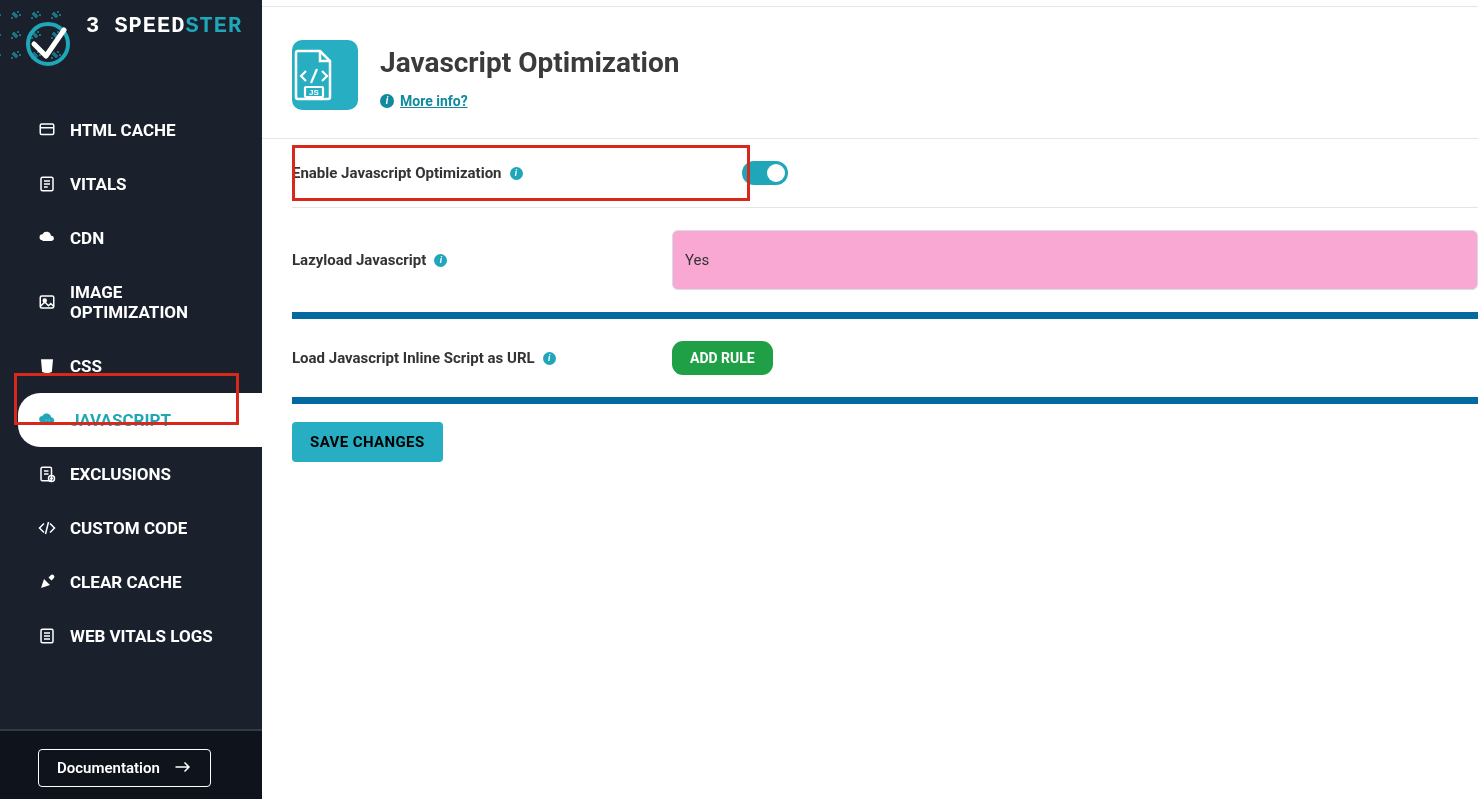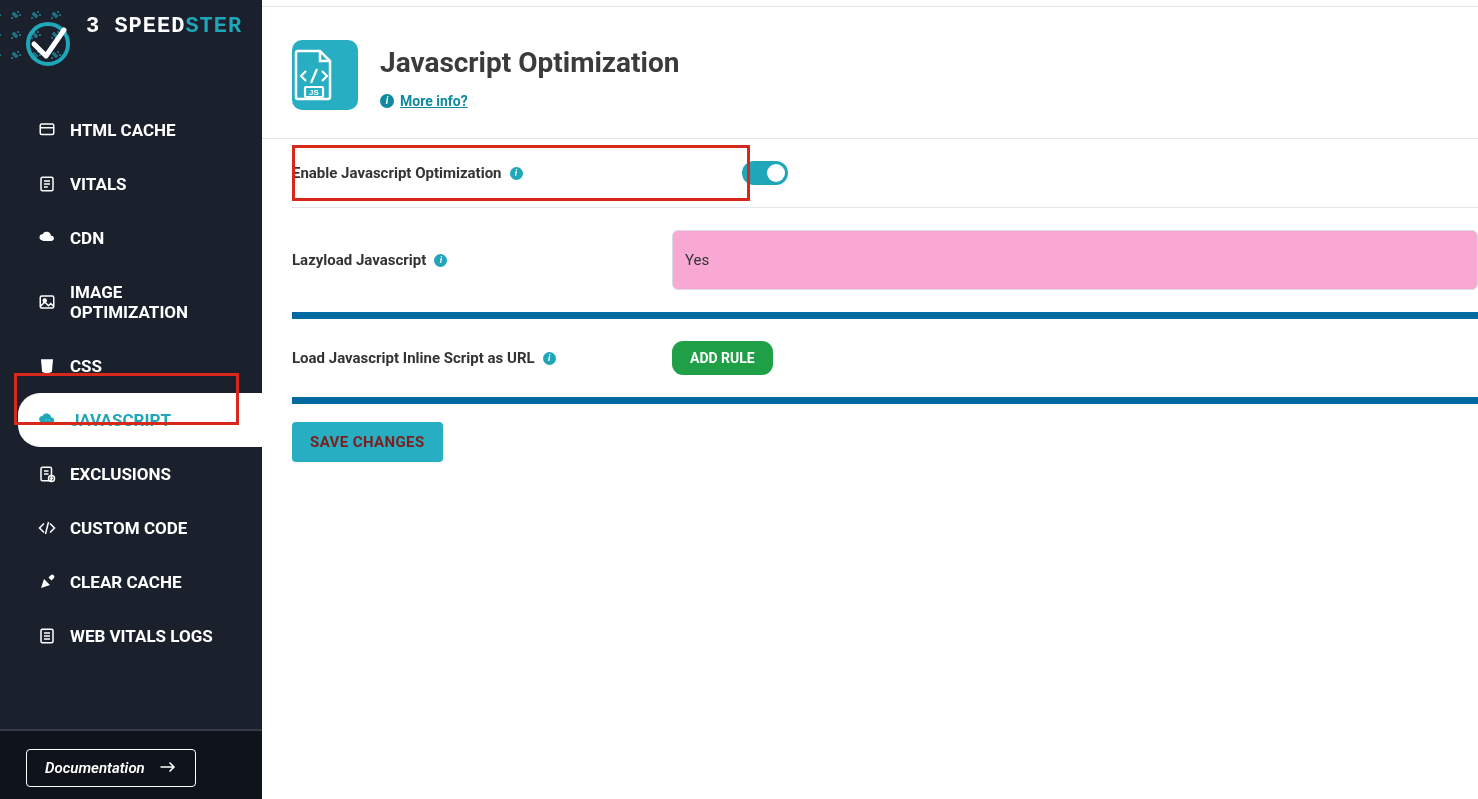--- a/index.html
+++ b/index.html
@@ -84,22 +84,21 @@
     border: 3px solid #d8281c;
     pointer-events: none;
     z-index: 5;
   }
   .doc-footer {
     position: absolute;
     bottom: 0; left: 0;
     width: 262px;
     background: #0f141c;
     border-top: 2px solid #323a45;
-    padding: 18px 0 12px 26px;
-    font-style: italic;
+    padding: 18px 0 12px 38px;
   }
   .doc-btn {
     display: inline-flex;
     align-items: center;
     gap: 14px;
     border: 1px solid #fff;
     border-radius: 4px;
     padding: 9px 18px;
     color: #fff;
     font-size: 15px;
@@ -226,21 +225,21 @@
     font-size: 14px;
     border-radius: 11px;
     padding: 9px 18px;
     cursor: pointer;
     display: inline-block;
   }
   .save-btn {
     display: inline-block;
     margin: 18px 0 0 0;
     background: #27aec2;
-    color: #7f1d1d;
+    color: #000000;
     font-weight: 700;
     font-size: 15px;
     padding: 11px 18px;
     border-radius: 4px;
     cursor: pointer;
     letter-spacing: .4px;
   }
 </style>
 </head>
 <body>

